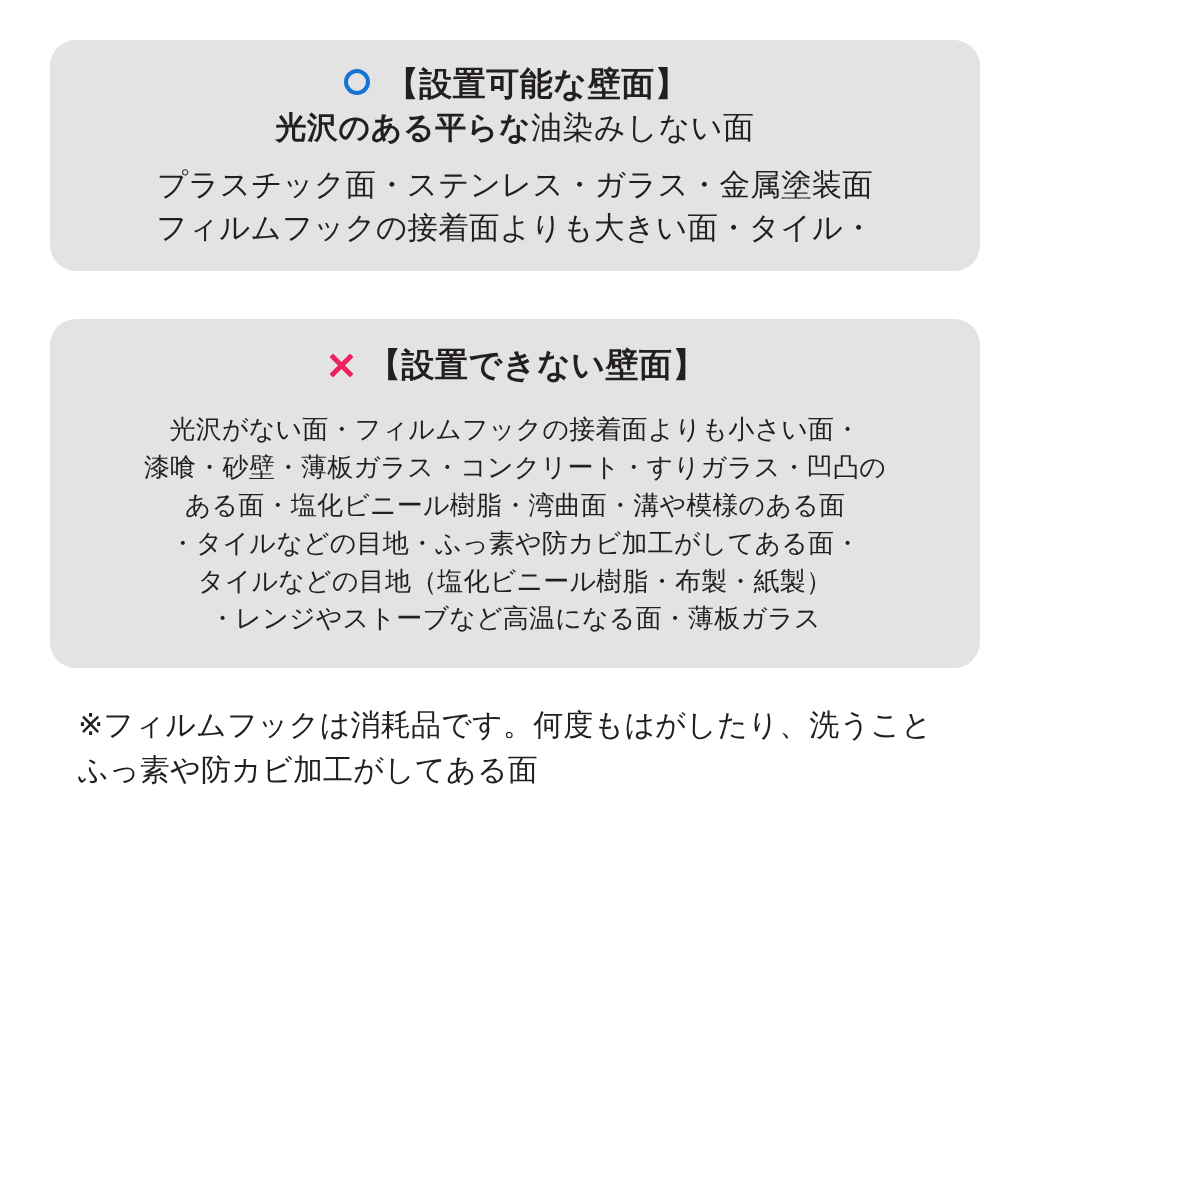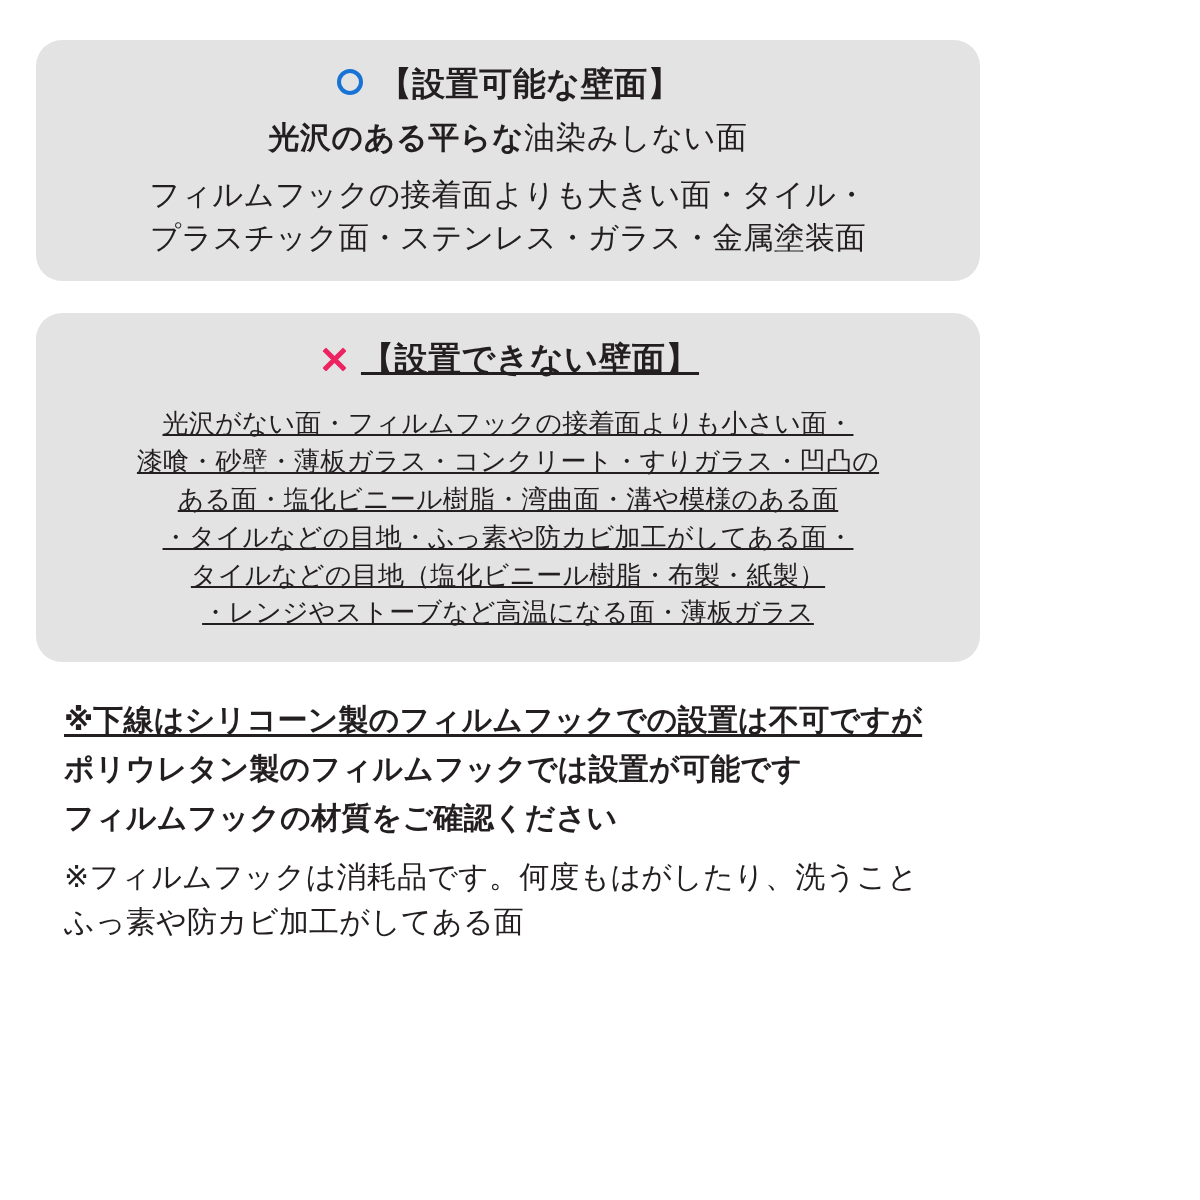--- a/index.html
+++ b/index.html
@@ -12,39 +12,38 @@
     height: 1200px;
     font-family: "Liberation Sans", "DejaVu Sans", sans-serif;
     color: #231f20;
     -webkit-font-smoothing: antialiased;
   }
   .page {
     width: 1016px;
     height: 1200px;
     position: relative;
     box-sizing: border-box;
-    padding: 30px 36px 0 36px;
+    padding: 30px 36px 0 50px;
   }
 
   
   .panel {
     background: #e3e3e3;
     border-radius: 26px;
     box-sizing: border-box;
     padding: 24px 26px 26px 26px;
   }
   .panel.ok {
     margin-top: 10px;
     padding-bottom: 22px;
   }
   .panel.ng {
-    margin-top: 32px;
+    margin-top: 48px;
     padding-top: 26px;
     padding-bottom: 30px;
-    text-decoration: underline;
   }
 
   
   .panel-head {
     display: flex;
     align-items: center;
     justify-content: center;
     gap: 10px;
     font-size: 33px;
     font-weight: bold;
@@ -79,21 +78,21 @@
     border-radius: 1px;
   }
   .mark.cross::before { transform: rotate(45deg); }
   .mark.cross::after  { transform: rotate(-45deg); }
 
   
   .sub {
     text-align: center;
     font-size: 31px;
     line-height: 1.45;
-    margin-top: 12px;
+    margin-top: 2px;
     letter-spacing: 0.5px;
   }
   .sub b { font-weight: bold; }
 
   .body-lines {
     text-align: center;
     font-size: 30.5px;
     line-height: 1.42;
     margin-top: 12px;
     letter-spacing: 0.2px;
@@ -143,46 +142,41 @@
     <div class="panel-head">
       <span class="mark circle"></span>
       <span>【設置可能な壁面】</span>
     </div>
 
     <div class="sub">
       <b>光沢のある平らな</b><span>油染みしない面</span>
     </div>
 
     <div class="body-lines">
+      <div class="line">プラスチック面・ステンレス・ガラス・金属塗装面</div>
       <div class="line">フィルムフックの接着面よりも大きい面・タイル・</div>
-      <div class="line">プラスチック面・ステンレス・ガラス・金属塗装面</div>
     </div>
   </section>
 
   <section class="panel ng">
     <div class="panel-head">
       <span class="mark cross"></span>
       <span>【設置できない壁面】</span>
     </div>
 
     <div class="body-lines">
       <div class="line">光沢がない面・フィルムフックの接着面よりも小さい面・</div>
       <div class="line">漆喰・砂壁・薄板ガラス・コンクリート・すりガラス・凹凸の</div>
       <div class="line">ある面・塩化ビニール樹脂・湾曲面・溝や模様のある面</div>
       <div class="line">・タイルなどの目地・ふっ素や防カビ加工がしてある面・</div>
       <div class="line">タイルなどの目地（塩化ビニール樹脂・布製・紙製）</div>
       <div class="line">・レンジやストーブなど高温になる面・薄板ガラス</div>
     </div>
   </section>
 
   <section class="notes">
-    <div class="strong">
-      <div class="note-line"><span class="underline">※下線はシリコーン製のフィルムフックでの設置は不可ですが</span></div>
-      <div class="note-line">ポリウレタン製のフィルムフックでは設置が可能です</div>
-      <div class="note-line">フィルムフックの材質をご確認ください</div>
-    </div>
     <div class="plain">
       <div class="note-line">※フィルムフックは消耗品です。何度もはがしたり、洗うこと</div>
       <div class="note-line">ふっ素や防カビ加工がしてある面</div>
     </div>
   </section>
 
 </div>
 
 </body></html>

